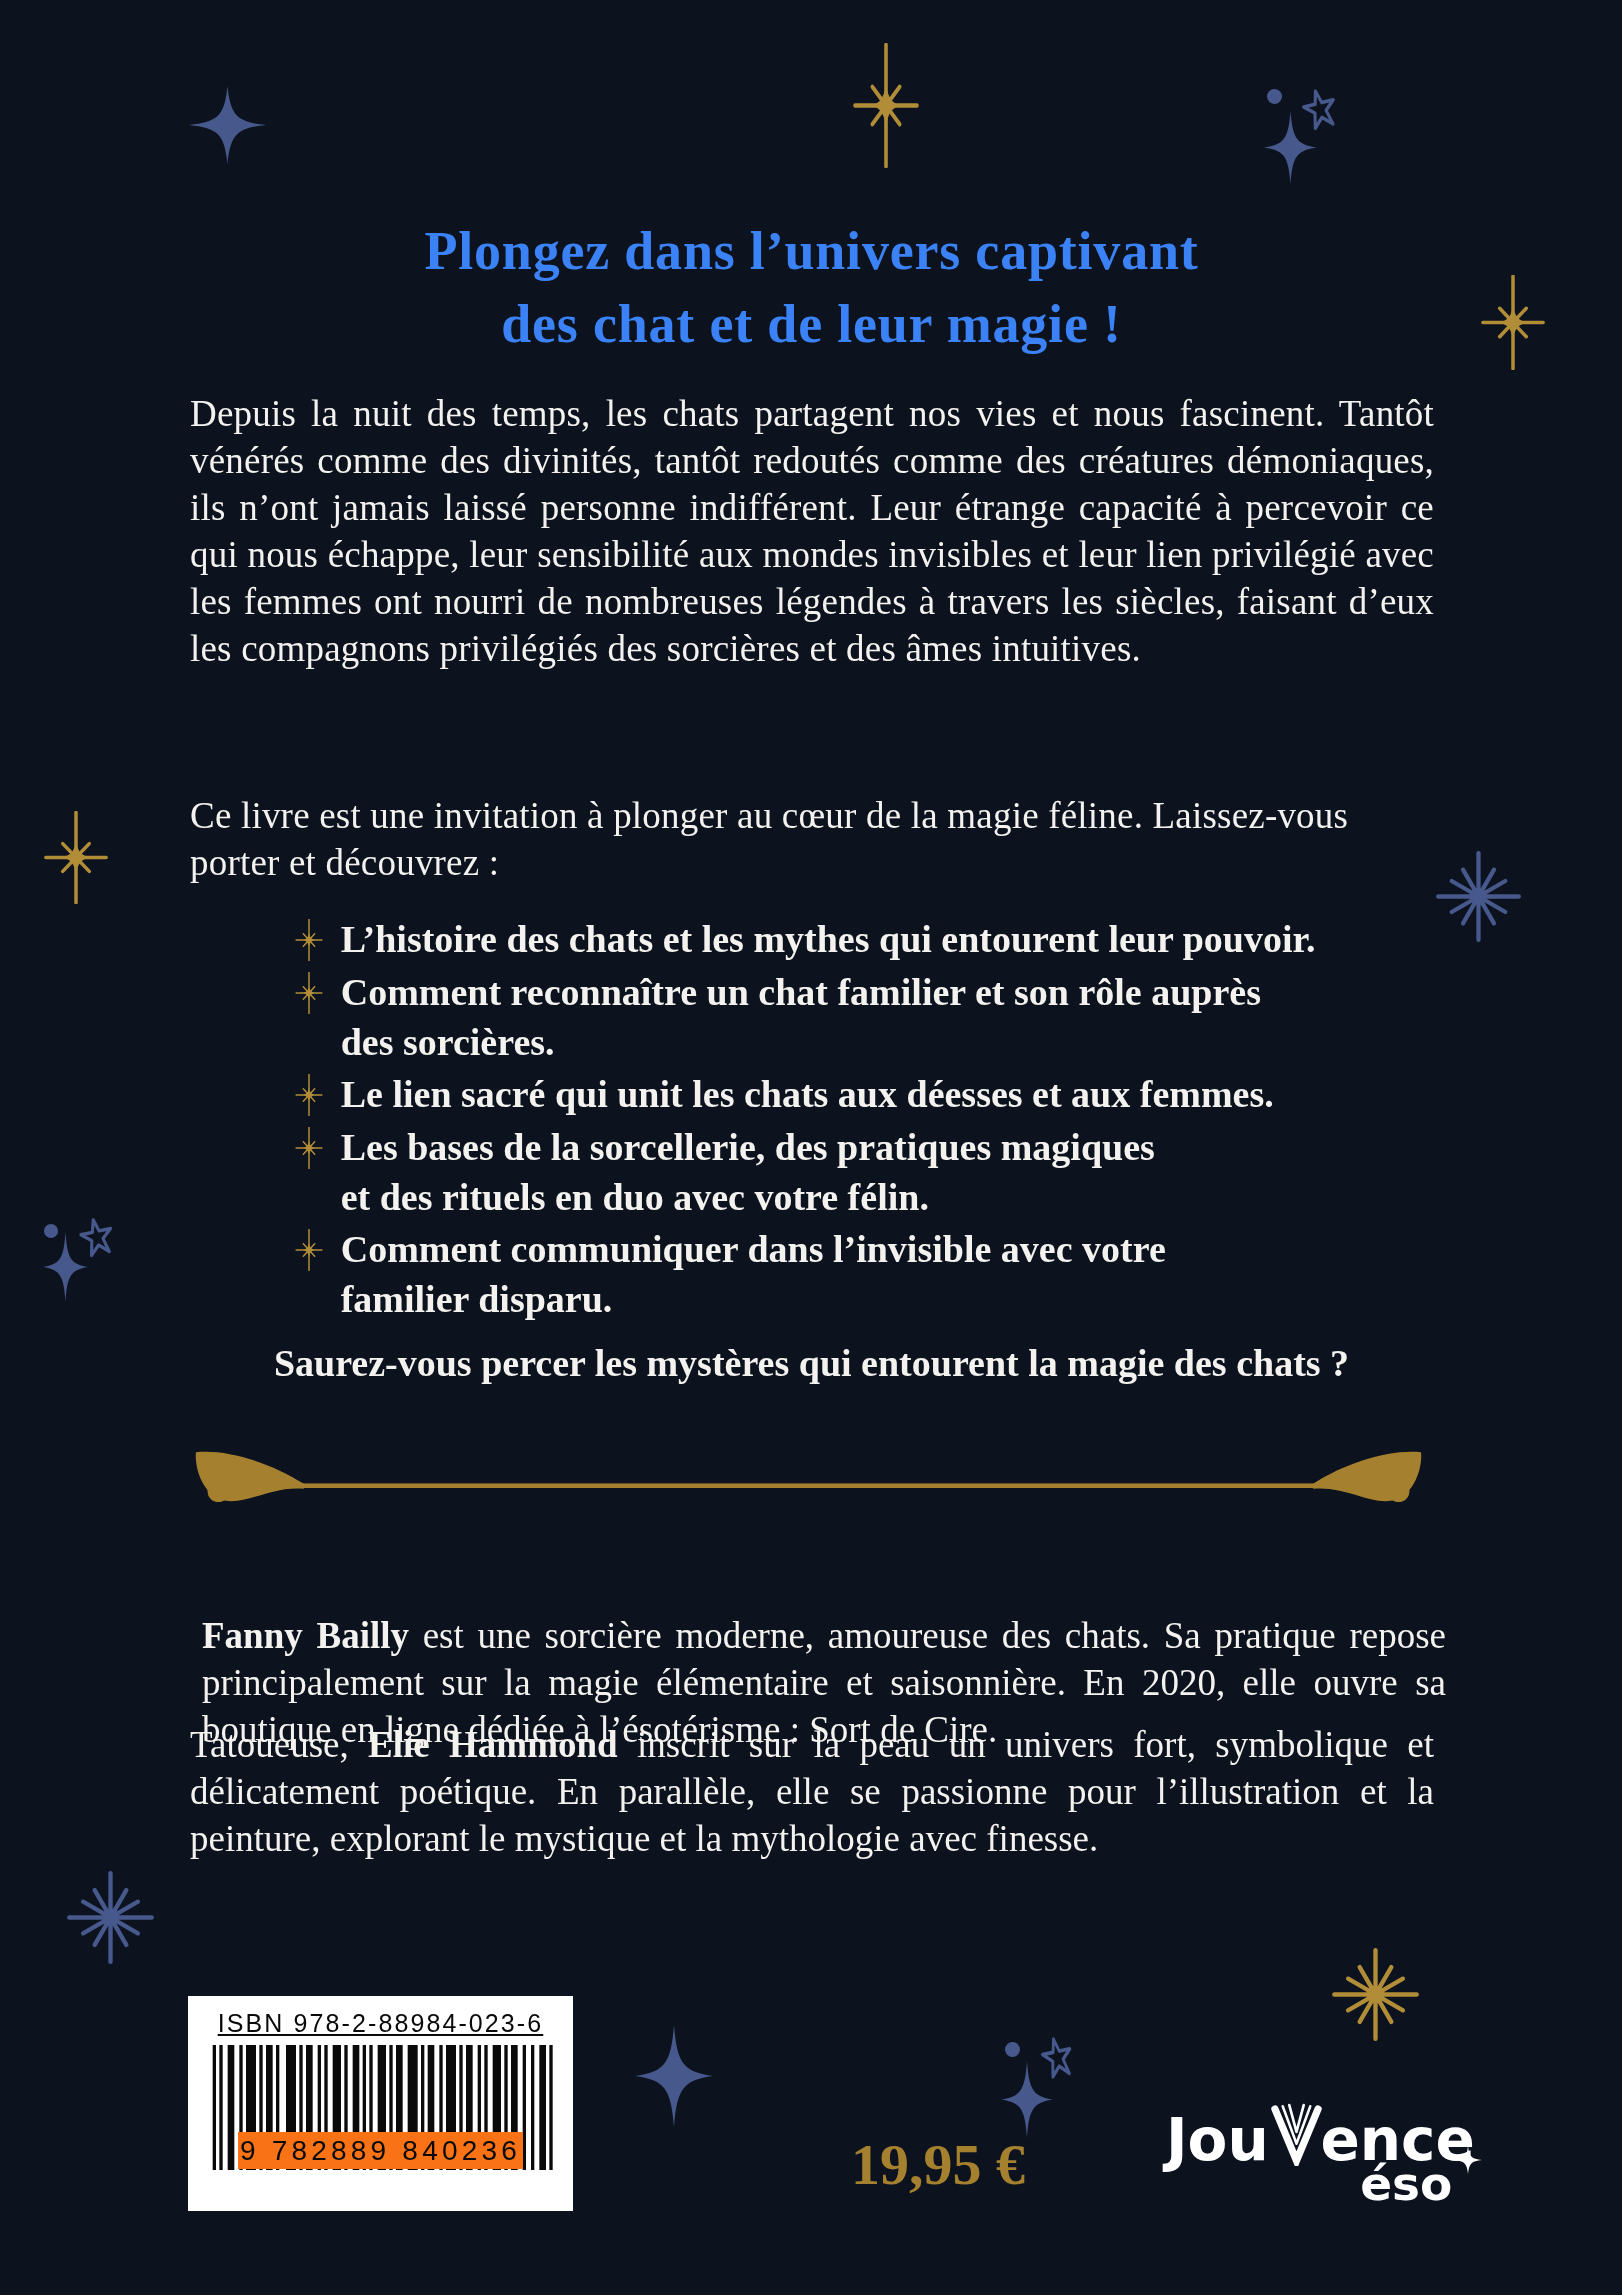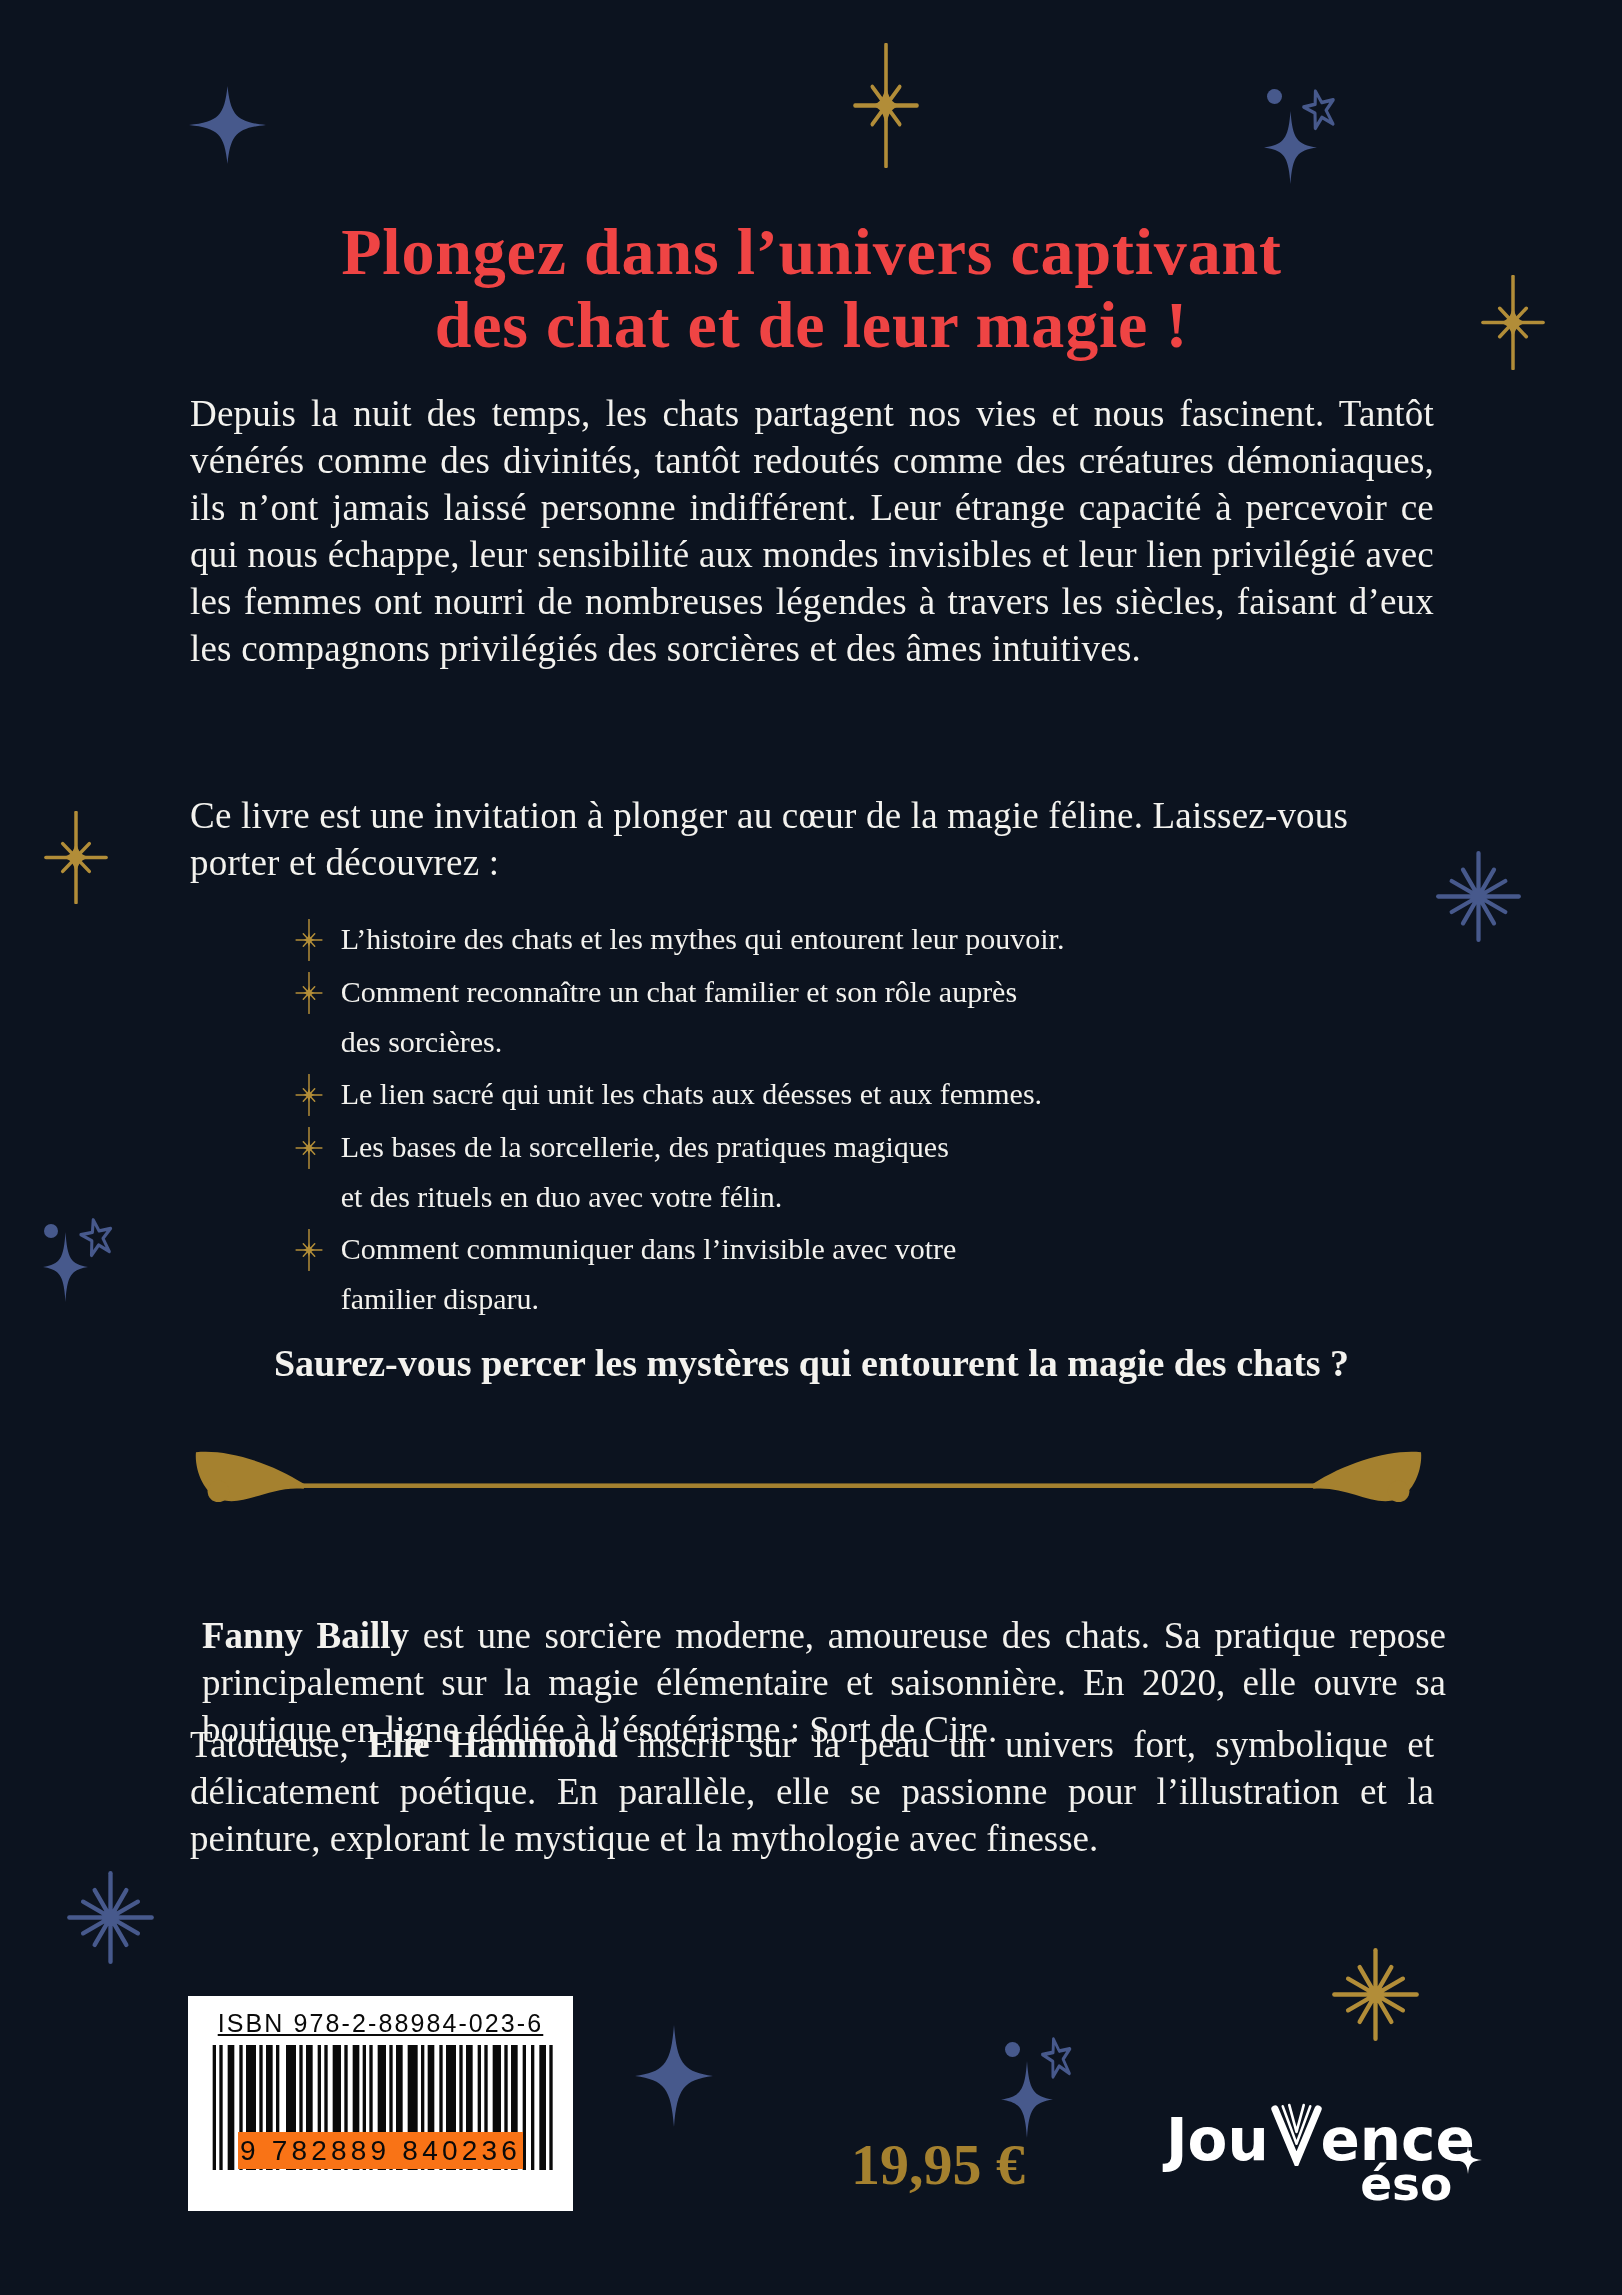--- a/index.html
+++ b/index.html
@@ -6,29 +6,29 @@
   .cover {
     position:relative; width:1623px; height:2295px;
     background:#0c131f; overflow:hidden;
     font-family:"Liberation Serif", serif;
     color:#f3f2ee;
   }
   .abs { position:absolute; }
 
   
   .title { left:0; top:215px; width:100%; text-align:center;
-    color:#ef4444; font-weight:700; font-size:66px; line-height:73px; letter-spacing:0.8px; }
+    color:#3b82f6; font-weight:700; font-size:54px; line-height:73px; letter-spacing:0.8px; }
   .body-par { left:190px; width:1244px; font-size:37px; line-height:47px;
     text-align:justify; letter-spacing:0.2px; }
   .p-intro { top:390px; }
   .p-invite { top:792px; white-space:pre-line; }
   .bullets { left:294px; top:914px; width:1092px; }
   .bullet { display:flex; align-items:flex-start; margin-bottom:2.5px; }
   .bullet-icon { flex:0 0 auto; width:30px; height:42px; margin:5px 16.7px 0 0; color:#b28d38; }
-  .bullet-text { font-size:30px; line-height:50px; white-space:pre-line; }
+  .bullet-text { font-size:38px; line-height:50px; white-space:pre-line;font-weight:bold; }
   .question { left:0; top:1341px; width:100%; text-align:center;
     font-weight:700; font-size:38px; }
   .bio { left:190px; width:1244px; font-size:37px; line-height:47px; text-align:justify; }
   .bio b { font-weight:700; }
   .bio1 { top:1612px;margin-left:12px; } .bio2 { top:1721px; }
 
   
   .divider { left:190px; top:1444px; width:1237px; height:83px; color:#a5812f; }
 
   

